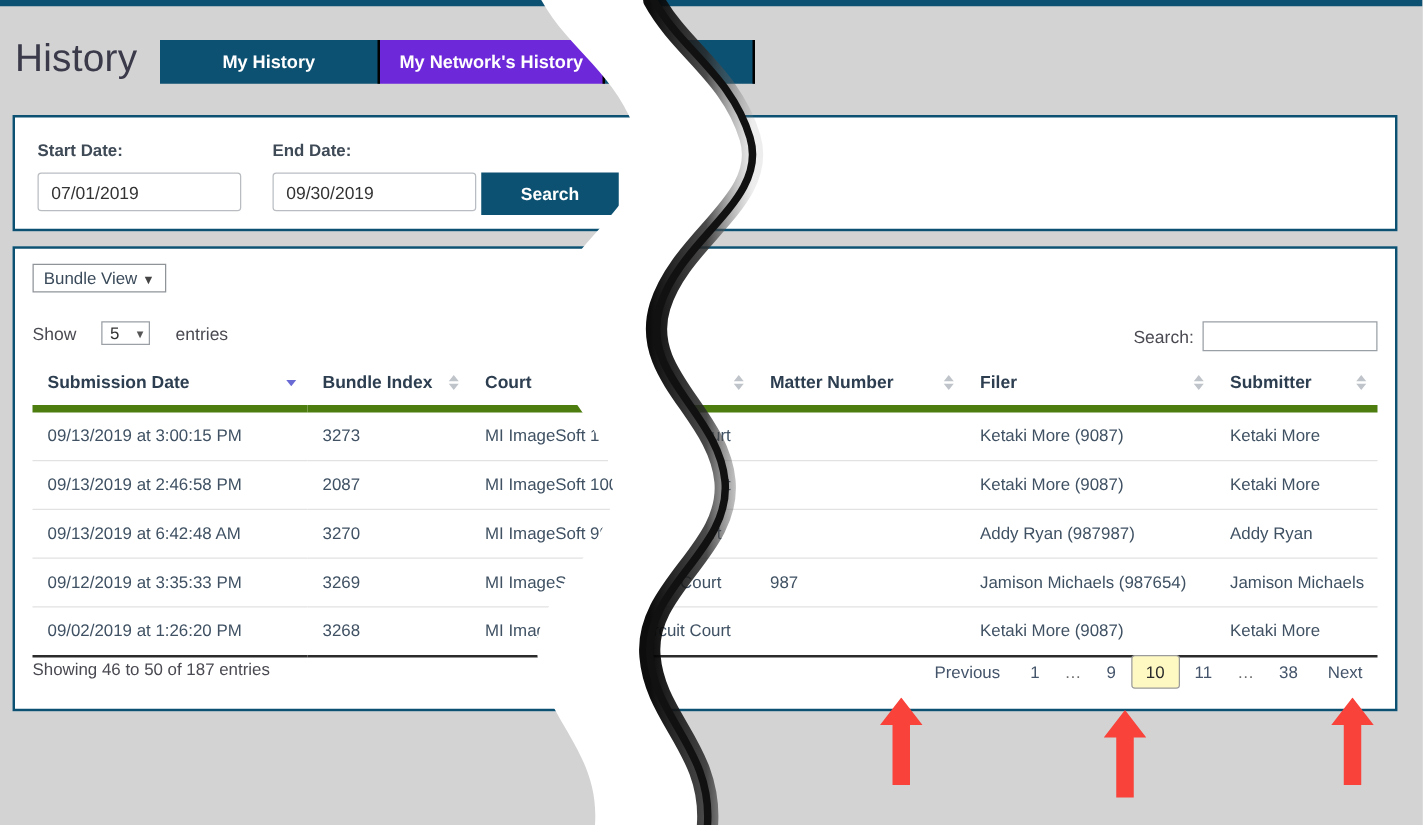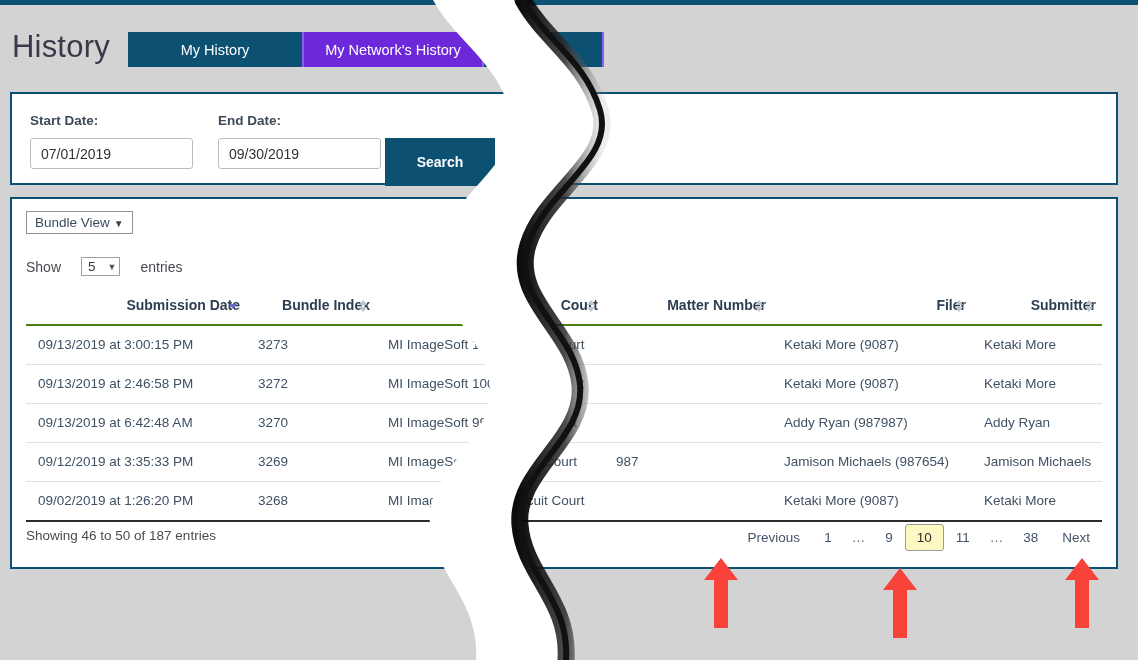--- a/index.html
+++ b/index.html
@@ -31,23 +31,23 @@
     font-size: 31px; color: #3a3a4a;
     font-weight: 400; letter-spacing: .2px;
     font-family: "Liberation Sans", sans-serif;
   }
   .tabs {
     position: absolute; left: 128px; top: 27px;
     display: flex; align-items: stretch; height: 35px;
   }
   .tab {
     background: #0d5172; color: #ffffff;
-    font-size: 14.5px; font-weight: normal;
+    font-size: 14.5px; font-weight: bold;
     display: flex; align-items: center; justify-content: center;
-    padding: 0 14px; border-right: 2px solid #8b5cf6;
+    padding: 0 14px; border-right: 2px solid #000000;
     white-space: nowrap; cursor: pointer;
   }
   .tab.active { background: #6d28d9; }
   .tab.t1 { width: 176px; }
   .tab.t2 { width: 180px; }
   .tab.t3 { width: 120px; justify-content: flex-start; padding-left: 26px; }
 
   
   .panel {
     position: absolute;
@@ -63,21 +63,21 @@
   }
   .text-input {
     position: absolute; height: 31px;
     border: 1px solid #b9bdc2; border-radius: 3px;
     background: #fff; font-size: 14px; color: #333;
     padding: 0 10px; font-family: "Liberation Sans", sans-serif;
   }
   .btn-search {
     position: absolute; background: #0d5172; color: #fff;
     border: none; font-size: 14px; font-weight: bold;
-    height: 48px; width: 110px; cursor: pointer;
+    height: 34px; width: 110px; cursor: pointer;
     font-family: "Liberation Sans", sans-serif;
   }
 
   
   .bundle-view {
     position: absolute; left: 14px; top: 12px;
     border: 1px solid #8f9499; background: #fff;
     font-size: 13.5px; color: #3a4a5a;
     padding: 3px 8px; cursor: pointer;
     font-family: "Liberation Sans", sans-serif;
@@ -109,22 +109,22 @@
     font-family: "Liberation Sans", sans-serif;
   }
 
   table.dt {
     position: absolute; left: 14px; top: 88px;
     width: 1076px; border-collapse: collapse;
     table-layout: fixed;
   }
   table.dt th {
     font-size: 14px; font-weight: bold; color: #2c3e50;
-    text-align: right; padding: 10px 6px 11px 12px;
-    border-bottom: 2px solid #4d7c0f;
+    text-align: left; padding: 10px 6px 11px 12px;
+    border-bottom: 6px solid #4d7c0f;
     white-space: nowrap; position: relative; cursor: pointer;
   }
   table.dt td {
     font-size: 13.5px; color: #3f5163;
     padding: 11px 6px 12px 12px;
     border-bottom: 1px solid #e2e2e2;
     white-space: nowrap; overflow: hidden;
   }
   table.dt tr:last-child td { border-bottom: 2px solid #2b2b2b; }
 
@@ -199,20 +199,24 @@
 
     <div class="show-entries">
       <span>Show</span>
       <span class="mini-select">
         <span>5</span>
         <span class="caret">▼</span>
       </span>
       <span>entries</span>
     </div>
 
+    <div class="search-box">
+      <span>Search:</span>
+      <input value="" style="">
+    </div>
 
     <table class="dt">
       <colgroup>
         <col style="width:220px">
           <col style="width:130px">
           <col style="width:228px">
         <col style="width:168px">
           <col style="width:200px">
           <col style="width:130px">
       </colgroup>
@@ -265,21 +269,21 @@
         <tr>
           <td>09/13/2019 at 3:00:15 PM</td>
           <td>3273</td>
           <td>MI ImageSoft 100th Circuit Court</td>
           <td></td>
           <td>Ketaki More (9087)</td>
           <td>Ketaki More</td>
         </tr>
         <tr>
           <td>09/13/2019 at 2:46:58 PM</td>
-          <td>3272</td>
+          <td>2087</td>
           <td>MI ImageSoft 100th Circuit Court</td>
           <td></td>
           <td>Ketaki More (9087)</td>
           <td>Ketaki More</td>
         </tr>
         <tr>
           <td>09/13/2019 at 6:42:48 AM</td>
           <td>3270</td>
           <td>MI ImageSoft 99th Circuit Court</td>
           <td></td>

